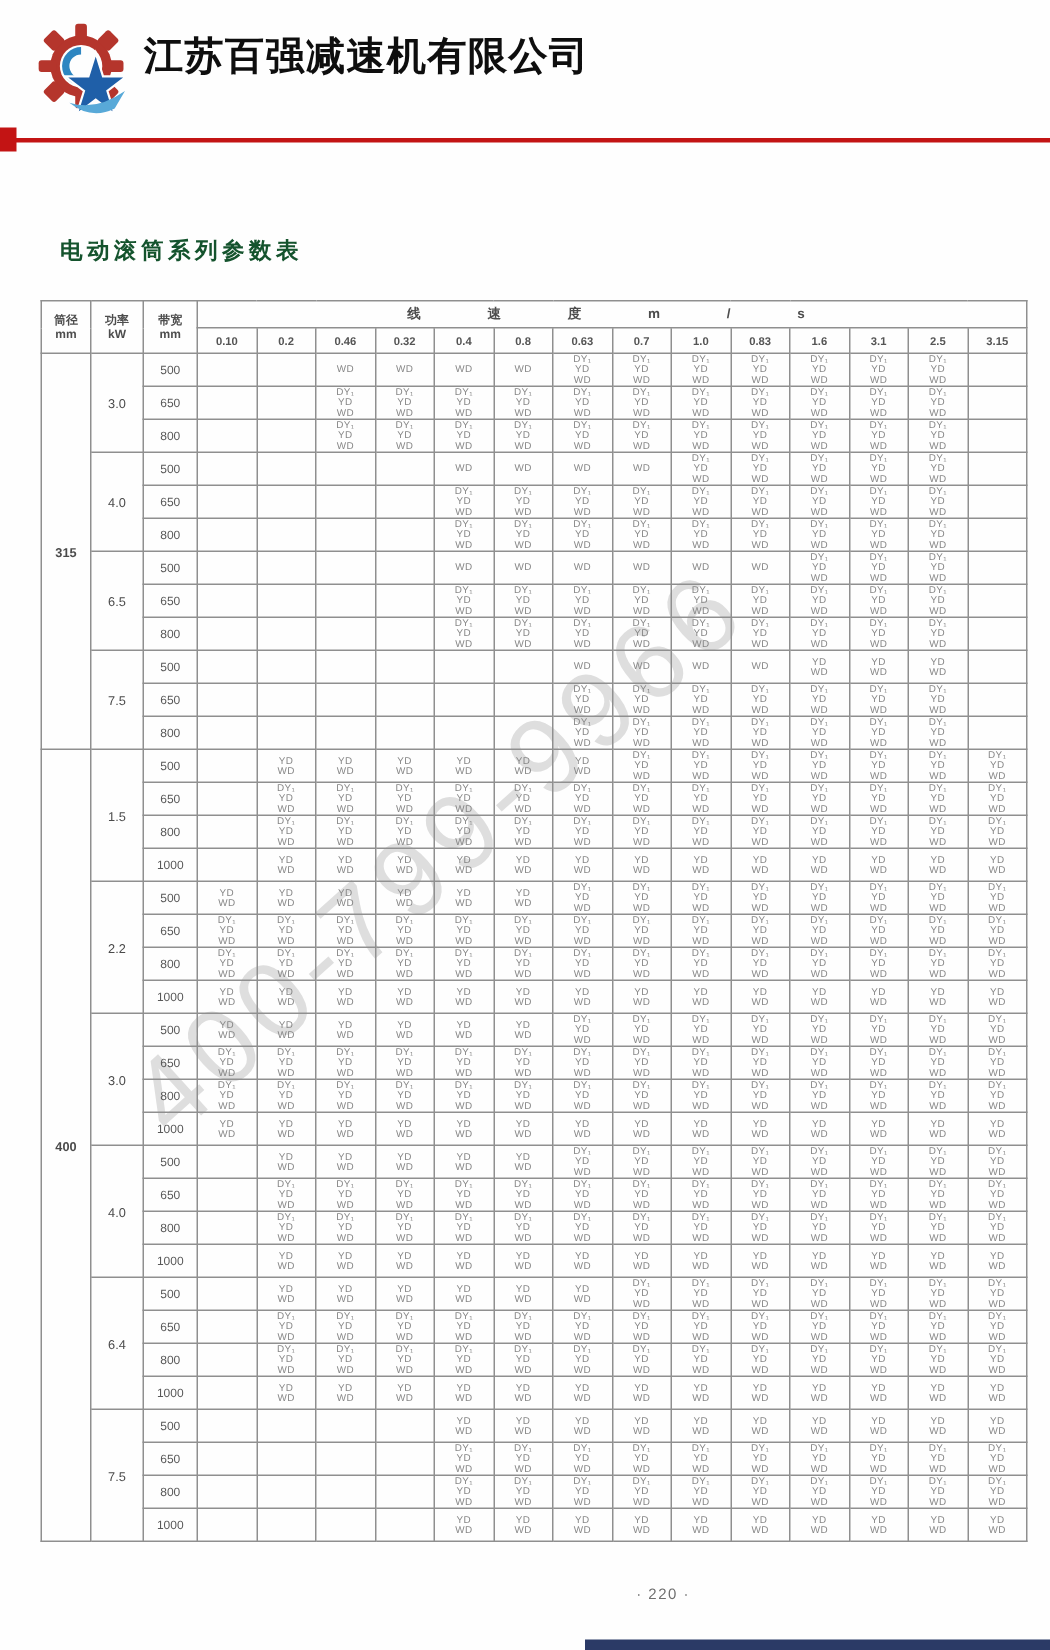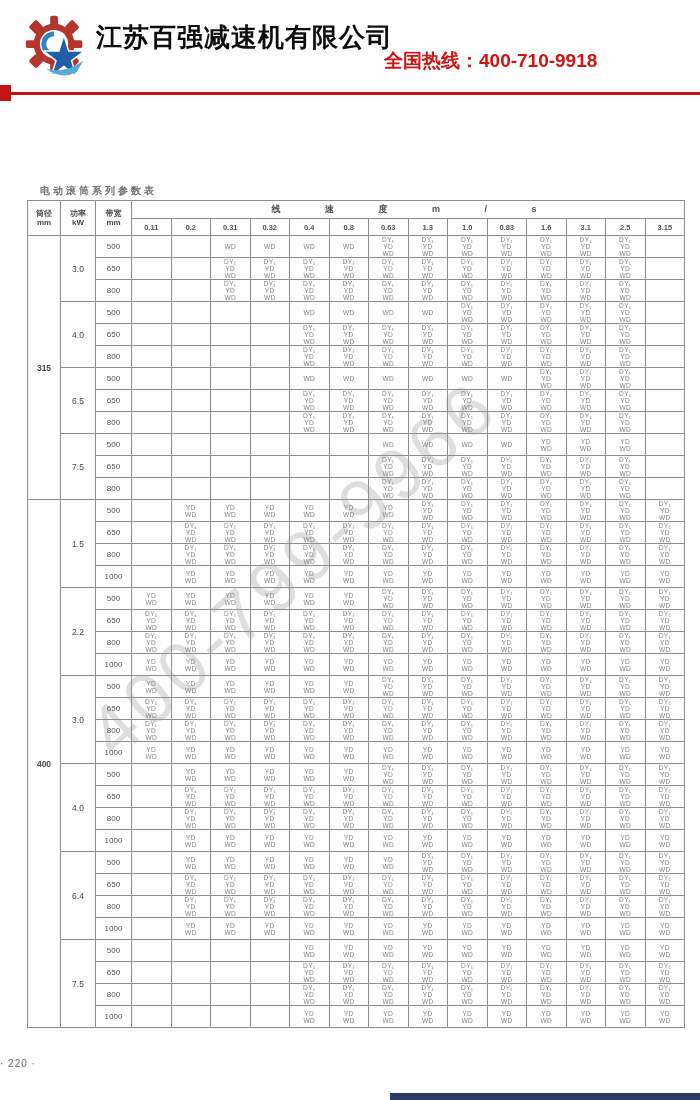--- a/index.html
+++ b/index.html
@@ -8,22 +8,22 @@
 
   
   .logo { position:absolute; left:16px; top:8px; width:80px; height:78px; }
   .company-name { position:absolute; left:96px; top:20px; font-size:26px; font-weight:bold;
                   color:#0e0e0e; letter-spacing:1px; white-space:nowrap; }
   .hotline { position:absolute; left:384px; top:48px; font-size:19px; font-weight:bold;
              color:#cf1414; white-space:nowrap; }
   .red-line { position:absolute; left:0; top:92px; width:700px; height:3px; background:#c31414; }
   .red-chip { position:absolute; left:0; top:85px; width:11px; height:16px; background:#c31414; }
 
-  .doc-title { position:absolute; left:40px; top:184px; font-size:10px; font-weight:bold;
-               color:#737373; letter-spacing:3px; }
+  .doc-title { position:absolute; left:40px; top:158px; font-size:15px; font-weight:bold;
+               color:#14532d; letter-spacing:3px; }
 
   
   .watermark { position:absolute; left:72px; top:712px; font-size:72px; letter-spacing:6px;
                color:rgba(150,150,150,0.30); white-space:nowrap; transform:rotate(-42deg);
                transform-origin:0 0; pointer-events:none; }
 
   
   .table-wrap { position:absolute; left:27px; top:200px; }
   table { border-collapse:collapse; table-layout:fixed; width:657px; }
   th, td { border:1px solid #8f8f8f; padding:0; text-align:center; vertical-align:middle; }
@@ -31,21 +31,21 @@
   .h-corner { font-size:8px; line-height:9px; color:#4d4d4d; }
   .h-speed-title { font-size:9px; height:17px; letter-spacing:8px; word-spacing:26px; color:#4d4d4d; }
   .h-speed { font-size:7.5px; height:16px; color:#555; }
   tbody tr { height:22px; }
   td.diam  { font-size:8.5px; color:#4a4a4a;font-weight:bold; }
   td.power { font-size:8.5px; color:#4a4a4a; }
   td.bwidth { font-size:8px; color:#585858; }
   td.cell { font-size:6.6px; line-height:7px; color:#878787; letter-spacing:0.3px; }
 
   
-  .page-number { position:absolute; left:0; top:1058px; width:460px; text-align:left;
+  .page-number { position:absolute; left:0; top:1058px; width:460px; text-align:right;
                  font-size:10px; color:#6e6e6e; letter-spacing:1px; }
   .bottom-bar { position:absolute; left:390px; top:1093px; width:310px; height:7px; background:#2b3a66; }
 </style>
 </head>
 <body>
 
 <div class="page">
 
   <svg class="logo" viewBox="0 0 80 80">
     <g fill="#b5352c">
@@ -61,21 +61,20 @@
         <rect x="51" y="49" width="11" height="11" rx="2" transform="rotate(45 56.5 54.5)"></rect>
       </g>
     </g>
     <circle cx="38" cy="37" r="14.5" fill="#fefefe"></circle>
     <path d="M38 24 a13 13 0 1 0 13 13 l-5 0 a8 8 0 1 1 -8 -8 z" fill="#2e86c1"></path>
     <path d="M48 28 L53 44 L69 44 L56 54 L61 70 L48 60 L35 70 L40 54 L27 44 L43 44 Z" fill="#1f5fa8" stroke="#fefefe" stroke-width="1.5"></path>
     <path d="M30 62 q18 6 38 -8 l-7 12 q-16 8 -31 -4 z" fill="#58a9d8"></path>
   </svg>
 
   <div class="company-name">江苏百强减速机有限公司</div>
-  <div class="hotline">全国热线：400-710-9918</div>
   <div class="red-chip"></div>
   <div class="red-line"></div>
 
   <div class="doc-title">电动滚筒系列参数表</div>
 
   <div class="watermark">400-799-9966</div>
 
   <div class="table-wrap">
     <table id="spec-table">
         <colgroup>
@@ -98,28 +97,28 @@
           <col style="width: 39.5px;">
         </colgroup>
         <thead>
           <tr>
             <th class="h-corner" rowspan="2">筒径<br>mm</th>
             <th class="h-corner" rowspan="2">功率<br>kW</th>
             <th class="h-corner" rowspan="2">带宽<br>mm</th>
             <th class="h-speed-title" colspan="14">线 速 度 m / s</th>
           </tr>
           <tr>
-            <th class="h-speed">0.11</th>
+            <th class="h-speed">0.10</th>
             <th class="h-speed">0.2</th>
-            <th class="h-speed">0.31</th>
+            <th class="h-speed">0.46</th>
             <th class="h-speed">0.32</th>
             <th class="h-speed">0.4</th>
             <th class="h-speed">0.8</th>
             <th class="h-speed">0.63</th>
-            <th class="h-speed">1.3</th>
+            <th class="h-speed">0.7</th>
             <th class="h-speed">1.0</th>
             <th class="h-speed">0.83</th>
             <th class="h-speed">1.6</th>
             <th class="h-speed">3.1</th>
             <th class="h-speed">2.5</th>
             <th class="h-speed">3.15</th>
           </tr>
         </thead>
         <tbody>
           <tr>

